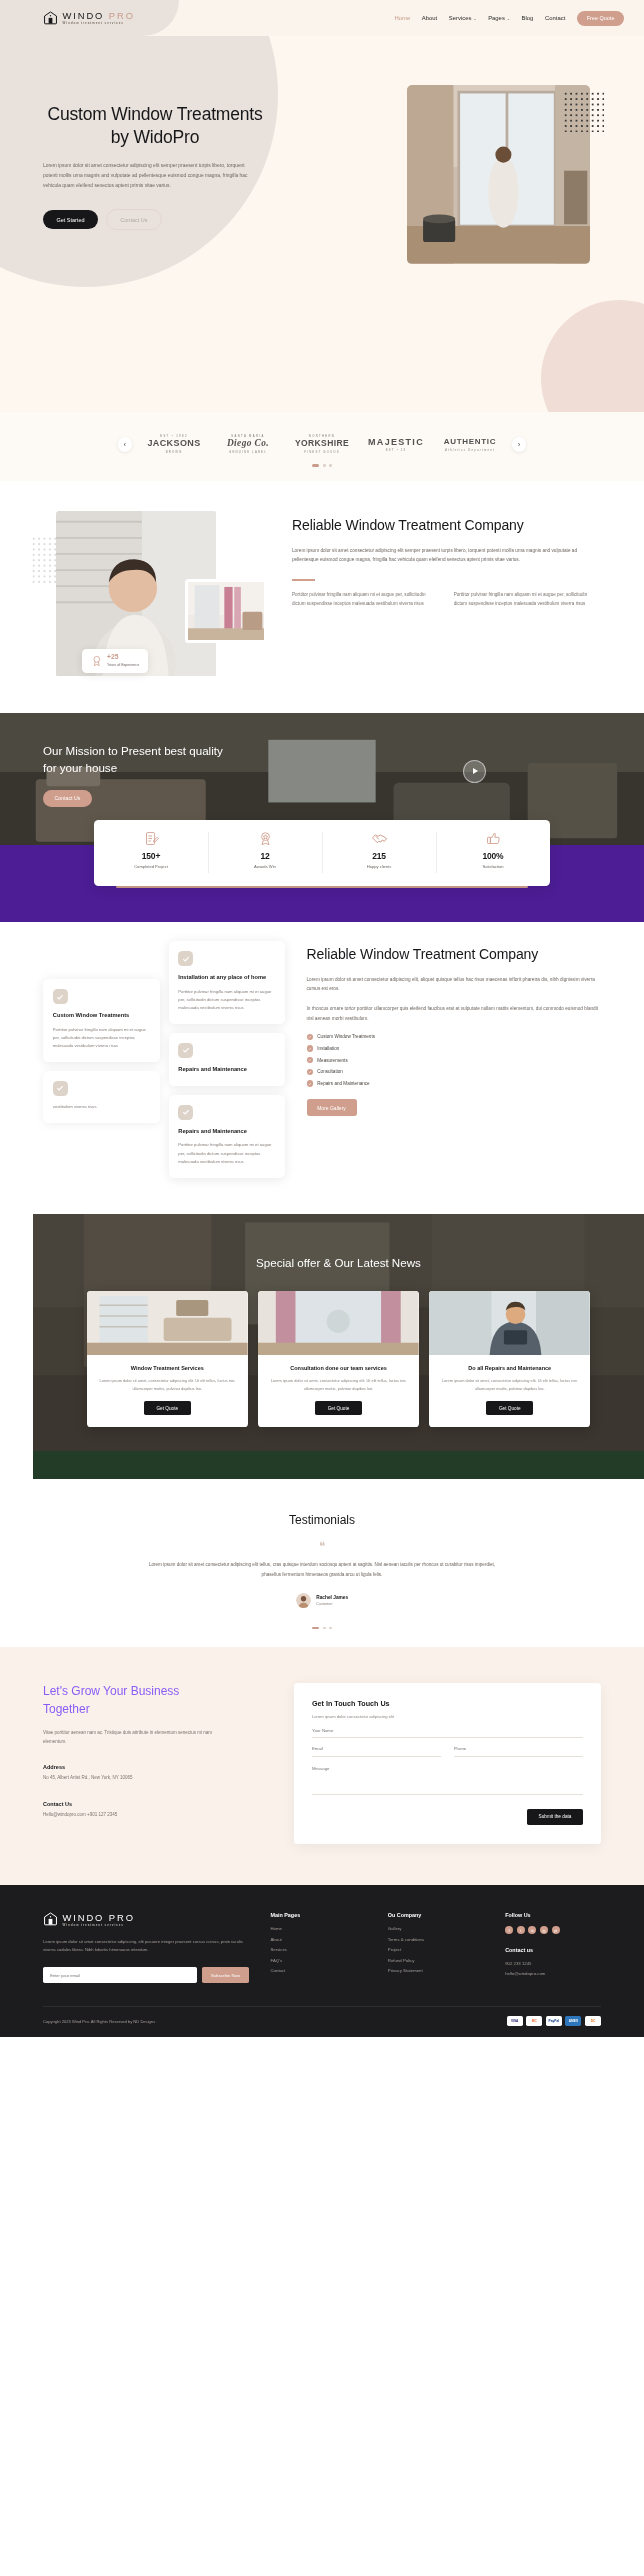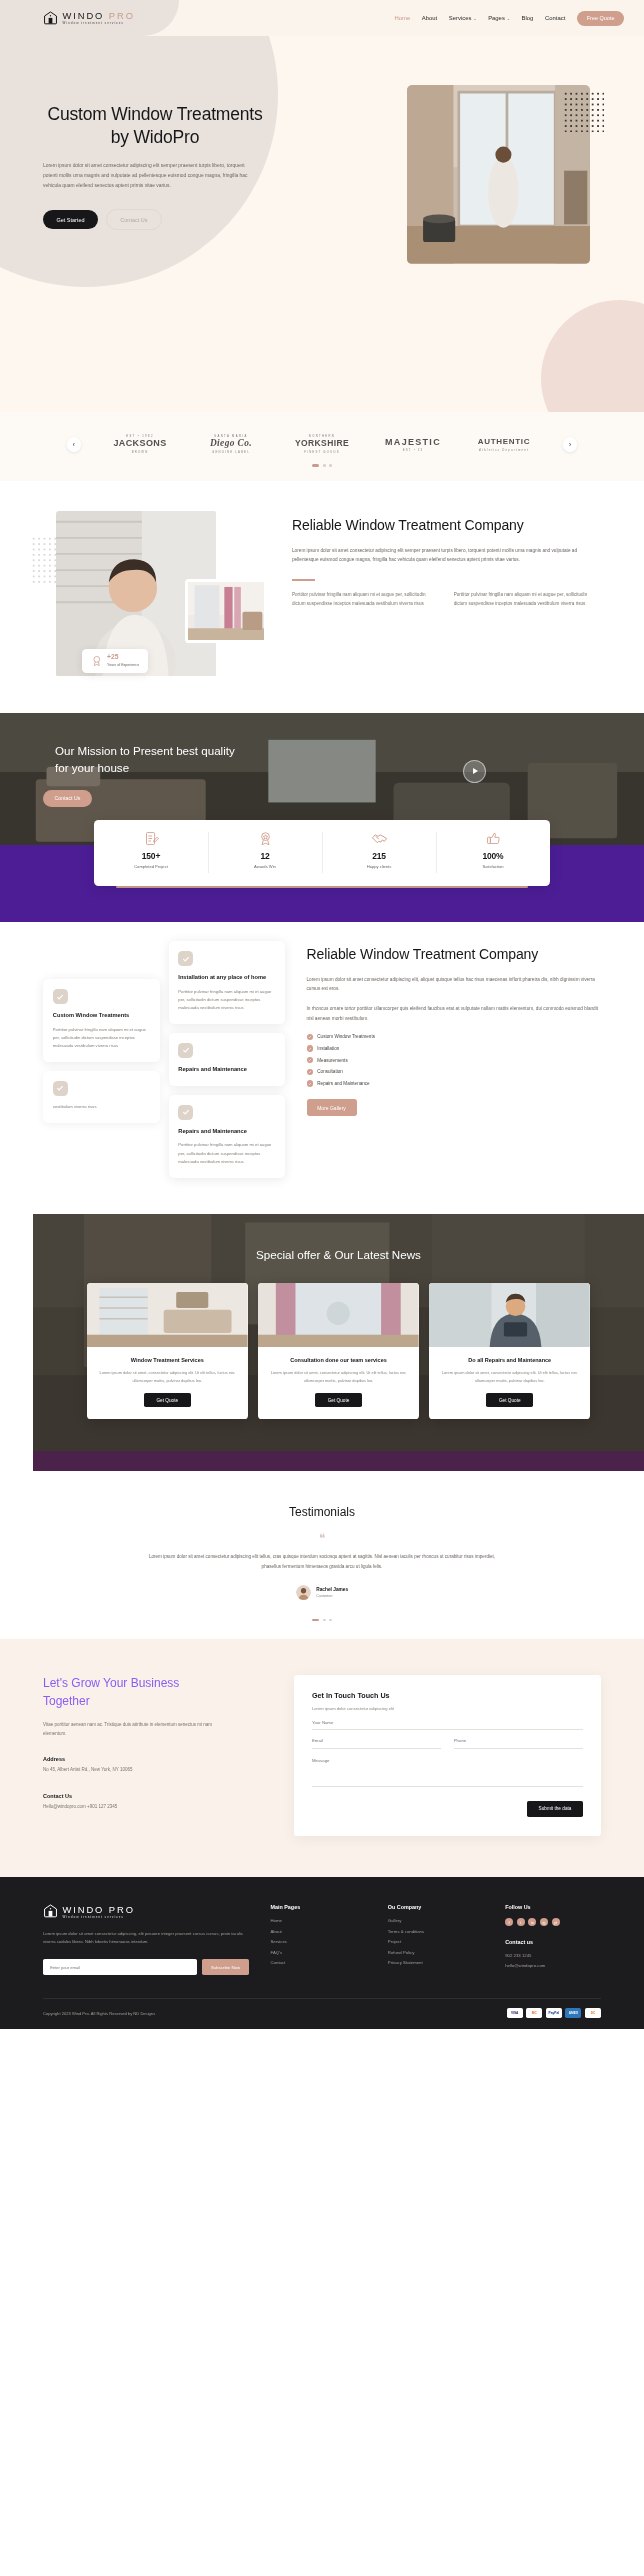--- a/index.html
+++ b/index.html
@@ -82,21 +82,21 @@
     background-image:radial-gradient(#3a3a3a 0.8px, transparent 0.8px);
     background-size:5.4px 5.4px;
   }
 
   
   .ph { position:absolute; inset:0; }
 
   
   .logostrip {
     background:#fdf9f4; padding:23px 0 27px; position:relative;
-    display:flex; align-items:center; justify-content:center; gap:27px;
+    display:flex; align-items:center; justify-content:center; gap:10px;
   }
   .arrow {
     width:14.3px; height:14.3px; border-radius:50%; background:#fff;
     box-shadow:0 0.9px 3.6px rgba(0,0,0,.09);
     display:flex; align-items:center; justify-content:center;
     font-size:6.3px; color:#2b2b2b; cursor:pointer; flex:none;
   }
   .brand { text-align:center; opacity:.82; width:64px; }
   .brand .b-top { font-size:2.7px; letter-spacing:1.4px; color:#555; }
   .brand .b-main { font-weight:700; color:#2b2b2b; letter-spacing:0.4px; }
@@ -141,21 +141,21 @@
 
   
   .mission {
     position:relative; height:132px; overflow:hidden;
     background:#46433c;
   }
   .mission-bg { position:absolute; inset:0; }
   .mission-shade { position:absolute; inset:0; background:rgba(30,28,24,.42); }
   .mission-inner { position:relative; z-index:3; padding:30px 0 0 43px; width:295px; }
   .mission h2 {
-    font-size:11.6px; line-height:1.45; font-weight:400; color:#fff; max-width:192px;margin-left:12px;
+    font-size:11.6px; line-height:1.45; font-weight:400; color:#fff; max-width:192px;
   }
   .btn-mission {
     margin-top:13.4px; background:#cf9e8d; color:#fff; font-size:5.2px;
     padding:5.4px 11.6px; border-radius:9.8px; border:none; cursor:pointer;
   }
   .play-btn {
     position:absolute; right:158px; top:47px; width:23px; height:23px;
     border-radius:50%; background:rgba(255,255,255,.22);
     border:0.9px solid rgba(255,255,255,.5);
     display:flex; align-items:center; justify-content:center; z-index:4; cursor:pointer;
@@ -210,21 +210,21 @@
     width:6.3px; height:6.3px; border-radius:50%; background:#cf9e8d; flex:none;
     display:flex; align-items:center; justify-content:center;
   }
   .chk-dot svg { width:3.6px; height:3.6px; }
   .btn-gallery {
     margin-top:12.5px; background:#cf9e8d; color:#fff; font-size:5px;
     padding:5.4px 10.7px; border-radius:2.7px; border:none; cursor:pointer;
   }
 
   
-  .offers { position:relative; padding:32px 0 52px; overflow:hidden; background:#701a75;margin-left:33px; }
+  .offers { position:relative; padding:40px 0 52px; overflow:hidden; background:#14532d;margin-left:33px; }
   .offers-bg { position:absolute; inset:0; }
   .offers-shade { position:absolute; inset:0; background:rgba(46,42,36,.55); }
   .offers-head { position:relative; z-index:3; text-align:center; }
   .offers-head h2 { font-size:11.6px; line-height:1.5; font-weight:400; color:#fff; }
   .cards3 { position:relative; z-index:3; display:flex; gap:10.7px; padding:0 54px; margin-top:19.7px; }
   .ocard { flex:1; background:#fff; border-radius:3.6px; overflow:hidden; box-shadow:0 2.7px 12.5px rgba(0,0,0,.2); }
   .ocard .pic { height:64px; position:relative; overflow:hidden; }
   .ocard .body { padding:9px 9.8px 11.6px; text-align:center; }
   .ocard h4 { font-size:5.5px; font-weight:700; color:#17171a; line-height:1.5; }
   .ocard p { font-size:3.9px; line-height:1.95; color:#8a837e; margin-top:5.4px; }

